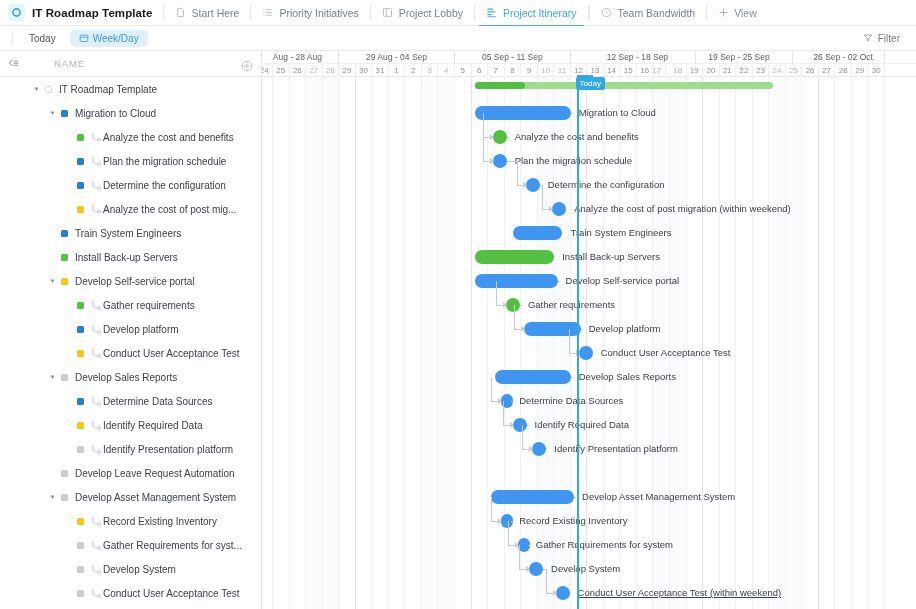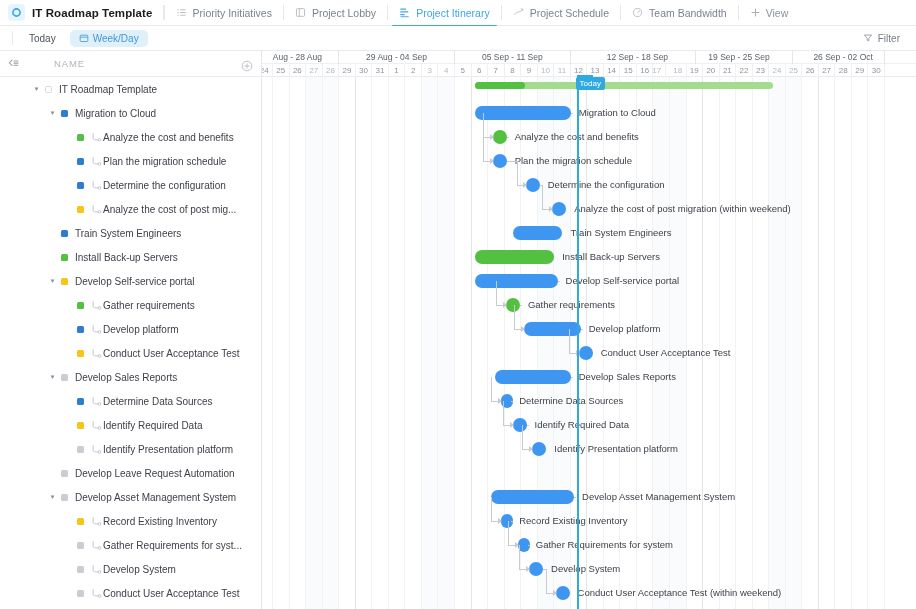--- a/index.html
+++ b/index.html
@@ -192,20 +192,29 @@
   <div class="brand">
     <span class="brand-logo">
       <svg width="11" height="11" viewBox="0 0 11 11">
           <circle cx="5.5" cy="5.5" r="3.6" fill="none" stroke="#2fa9e0" stroke-width="1.6"></circle>
         </svg>
     </span>
     <span class="brand-title">IT Roadmap Template</span>
   </div>
   <div class="tabsep"></div>
 
+  <div class="tab">
+    <span class="ticon">
+      <svg width="11" height="11" viewBox="0 0 12 12">
+          <path d="M3 1.5h4l2.2 2.2v6.8H3z" fill="none" stroke="#9aa0a8" stroke-width="1"></path>
+          <path d="M3.3 1.2l-.6-.6" stroke="#9aa0a8" stroke-width=".8"></path>
+        </svg>
+    </span>
+    <span>Start Here</span>
+  </div>
   <div class="tabsep"></div>
 
   <div class="tab">
     <span class="ticon">
       <svg width="11" height="11" viewBox="0 0 12 12">
           <g stroke="#9aa0a8" stroke-width="1">
             <path d="M1.5 3h1.4M1.5 6h1.4M1.5 9h1.4M4.6 3h6M4.6 6h6M4.6 9h6"></path>
           </g>
         </svg>
     </span>
@@ -230,29 +239,20 @@
           <g stroke="#3aa7e8" stroke-width="1.4" stroke-linecap="round">
             <path d="M2 2.4h5.2M2 5.4h7.6M2 8.4h3.6"></path>
           </g>
           <path d="M1.6 10.6h9" stroke="#3aa7e8" stroke-width="1"></path>
         </svg>
     </span>
     <span>Project Itinerary</span>
   </div>
   <div class="tabsep"></div>
 
-  <div class="tab">
-    <span class="ticon">
-      <svg width="11" height="11" viewBox="0 0 12 12">
-          <path d="M1.6 8.4c3-5 6-1 8.8-5.6" fill="none" stroke="#9aa0a8" stroke-width="1"></path>
-          <path d="M8.4 2.2h2.2v2.2" fill="none" stroke="#9aa0a8" stroke-width="1"></path>
-        </svg>
-    </span>
-    <span>Project Schedule</span>
-  </div>
   <div class="tabsep"></div>
 
   <div class="tab">
     <span class="ticon">
       <svg width="11" height="11" viewBox="0 0 12 12">
           <circle cx="6" cy="6" r="4.4" fill="none" stroke="#9aa0a8" stroke-width="1"></circle>
           <path d="M6 6l2.6-2" stroke="#9aa0a8" stroke-width="1"></path>
         </svg>
     </span>
     <span>Team Bandwidth</span>
@@ -679,21 +679,21 @@
         <div class="grow" style="top: 456px;">
           <div class="bar blue" style="left: 255.832px; width: 12px;"></div>
           <div class="blabel" style="left: 273.756px;">Gather Requirements for system</div>
         </div>
         <div class="grow" style="top: 480px;">
           <div class="bar milestone blue" style="left: 267.064px;"></div>
           <div class="blabel" style="left: 289.064px;">Develop System</div>
         </div>
         <div class="grow" style="top: 504px;">
           <div class="bar milestone blue" style="left: 293.528px;"></div>
-          <div class="blabel" style="left: 315.528px;">Conduct User Acceptance Test (within weekend)</div>
+          <div class="blabel" style="left: 315.528px; text-decoration: underline;">Conduct User Acceptance Test (within weekend)</div>
         </div>
         <div class="conn" style="left: 308.76px; top: 36px; width: 2px; border-top-width: 1px;"></div>
         <div class="conn" style="left: 220.676px; top: 36px; height: 24px; border-left-width: 1px;"></div>
         <div class="conn" style="left: 220.676px; top: 60px; width: 8px; border-top-width: 1px;"></div>
         <div class="arrow" style="left: 227.676px; top: 57px;"></div>
         <div class="conn" style="left: 244.676px; top: 60px; width: 2px; border-top-width: 1px;"></div>
         <div class="conn" style="left: 220.676px; top: 60px; height: 24px; border-left-width: 1px;"></div>
         <div class="conn" style="left: 220.676px; top: 84px; width: 8px; border-top-width: 1px;"></div>
         <div class="arrow" style="left: 227.676px; top: 81px;"></div>
         <div class="conn" style="left: 244.676px; top: 84px; width: 10px; border-top-width: 1px;"></div>

